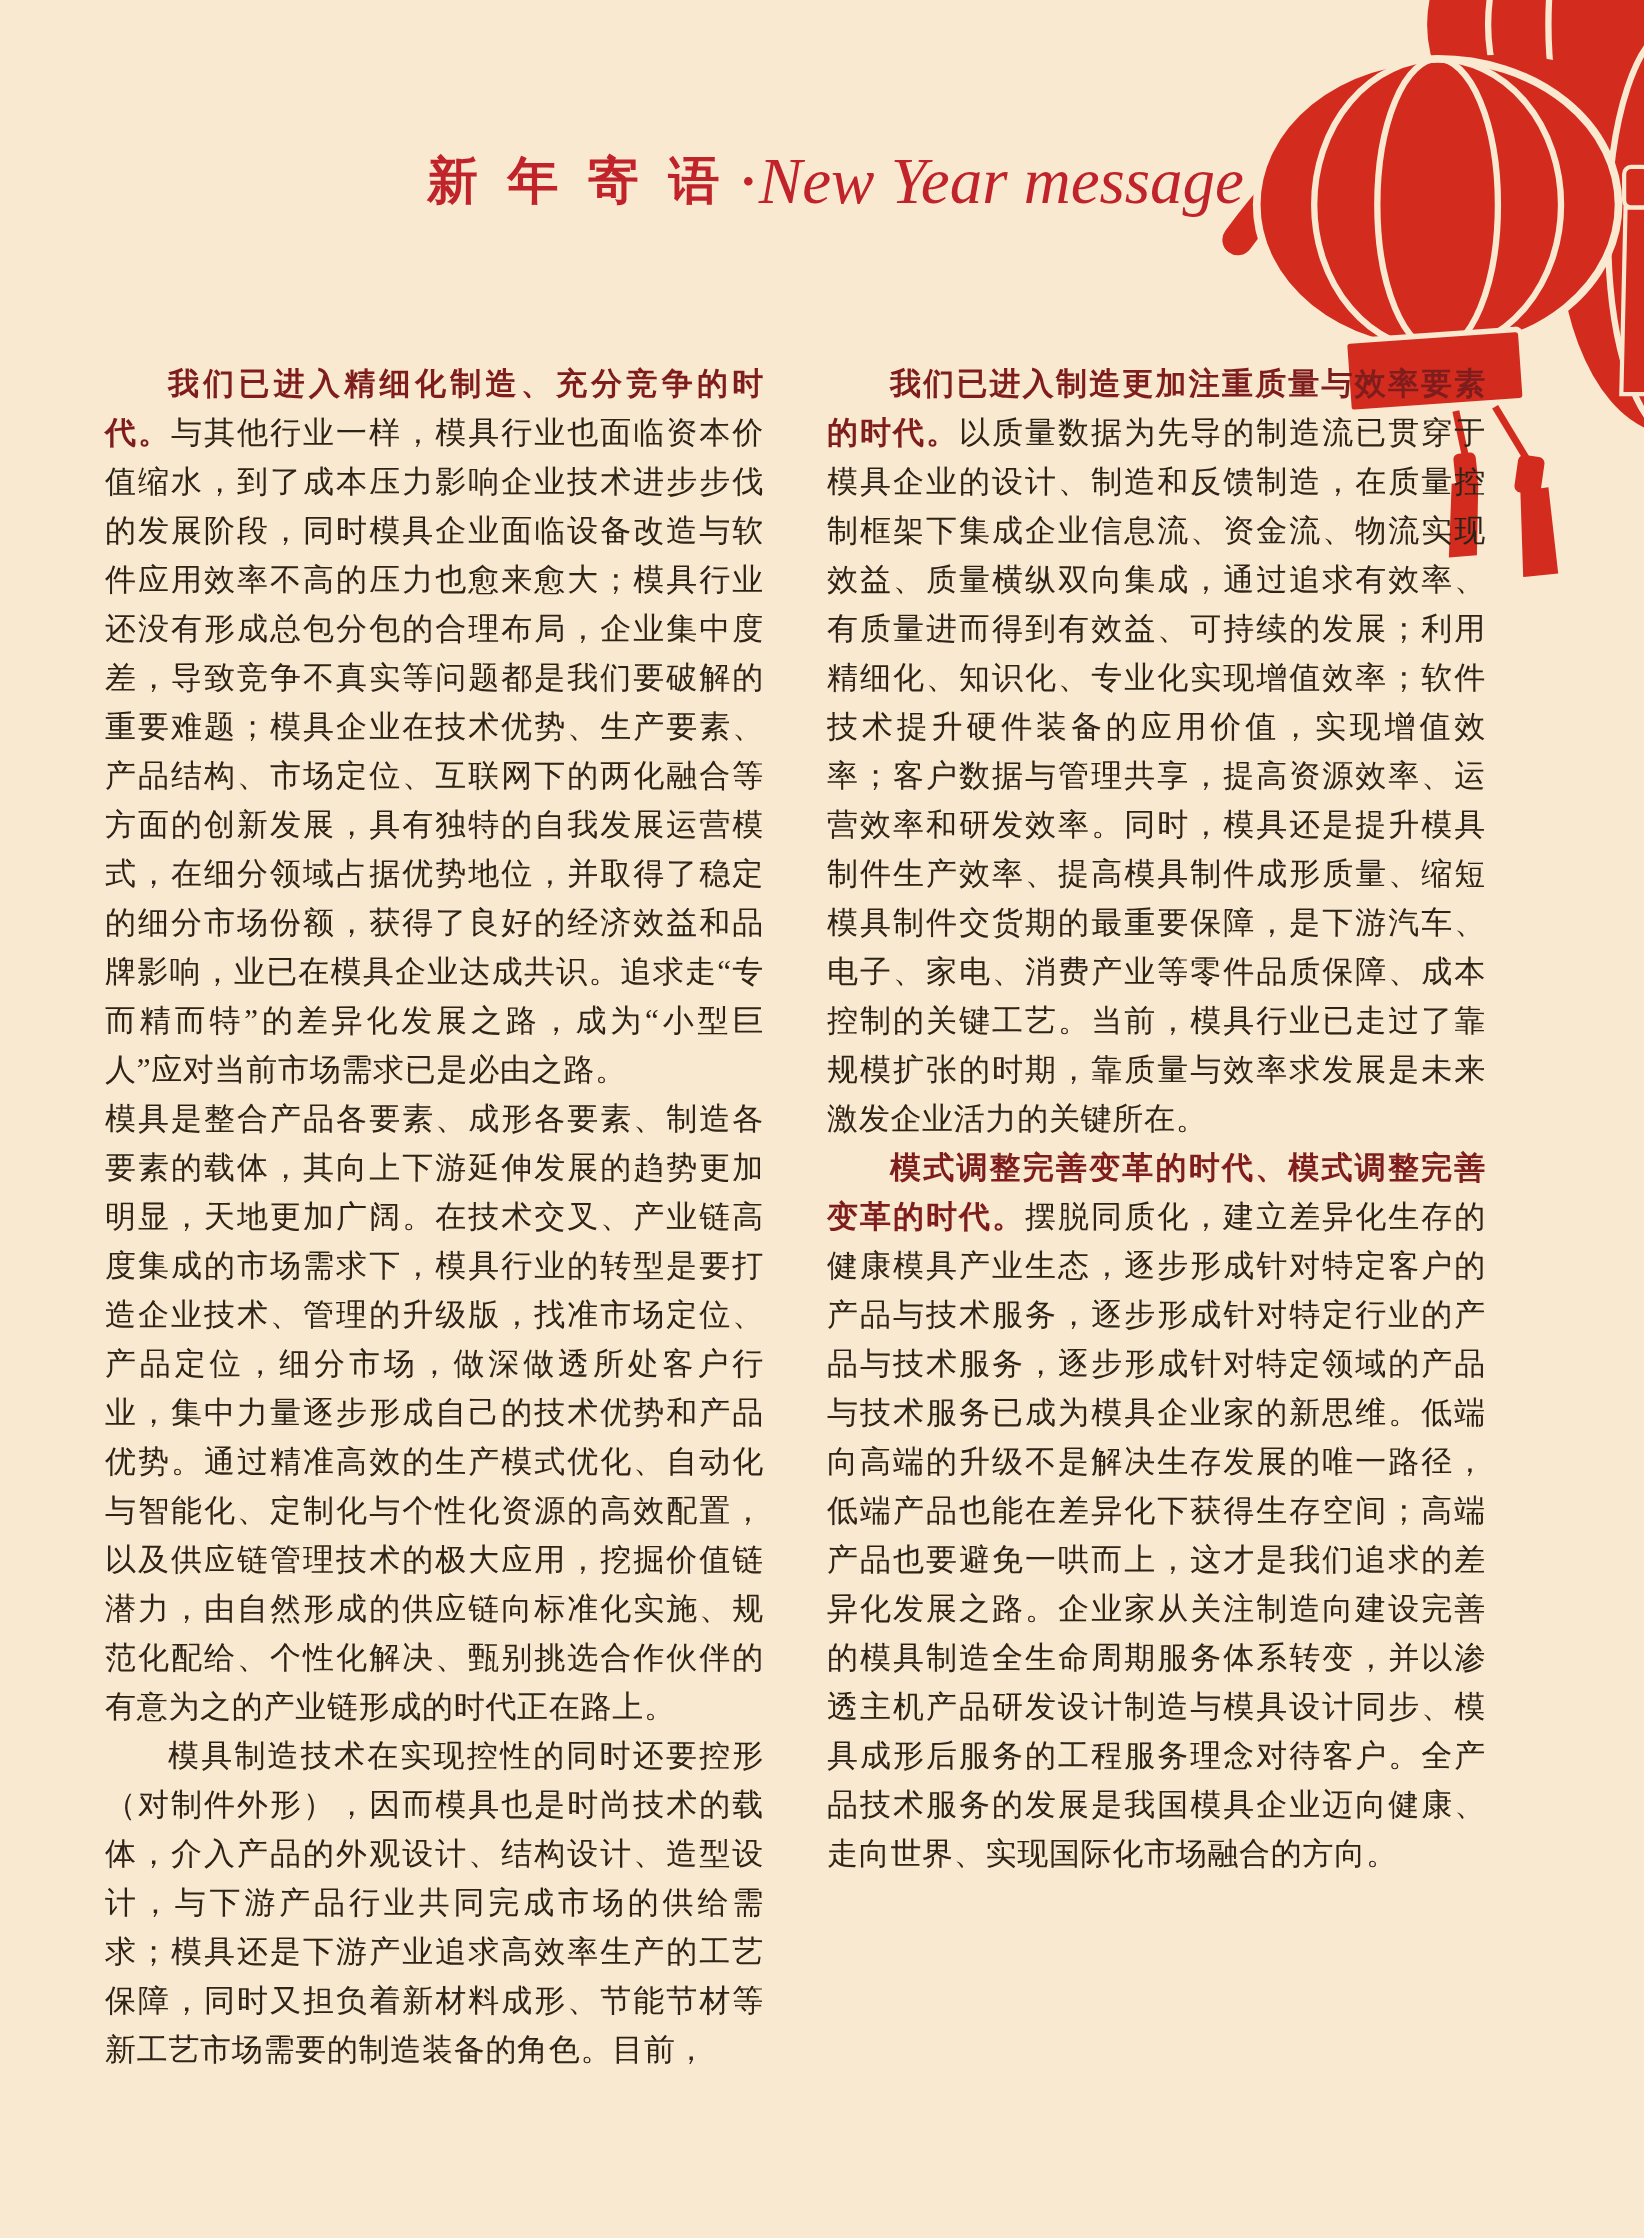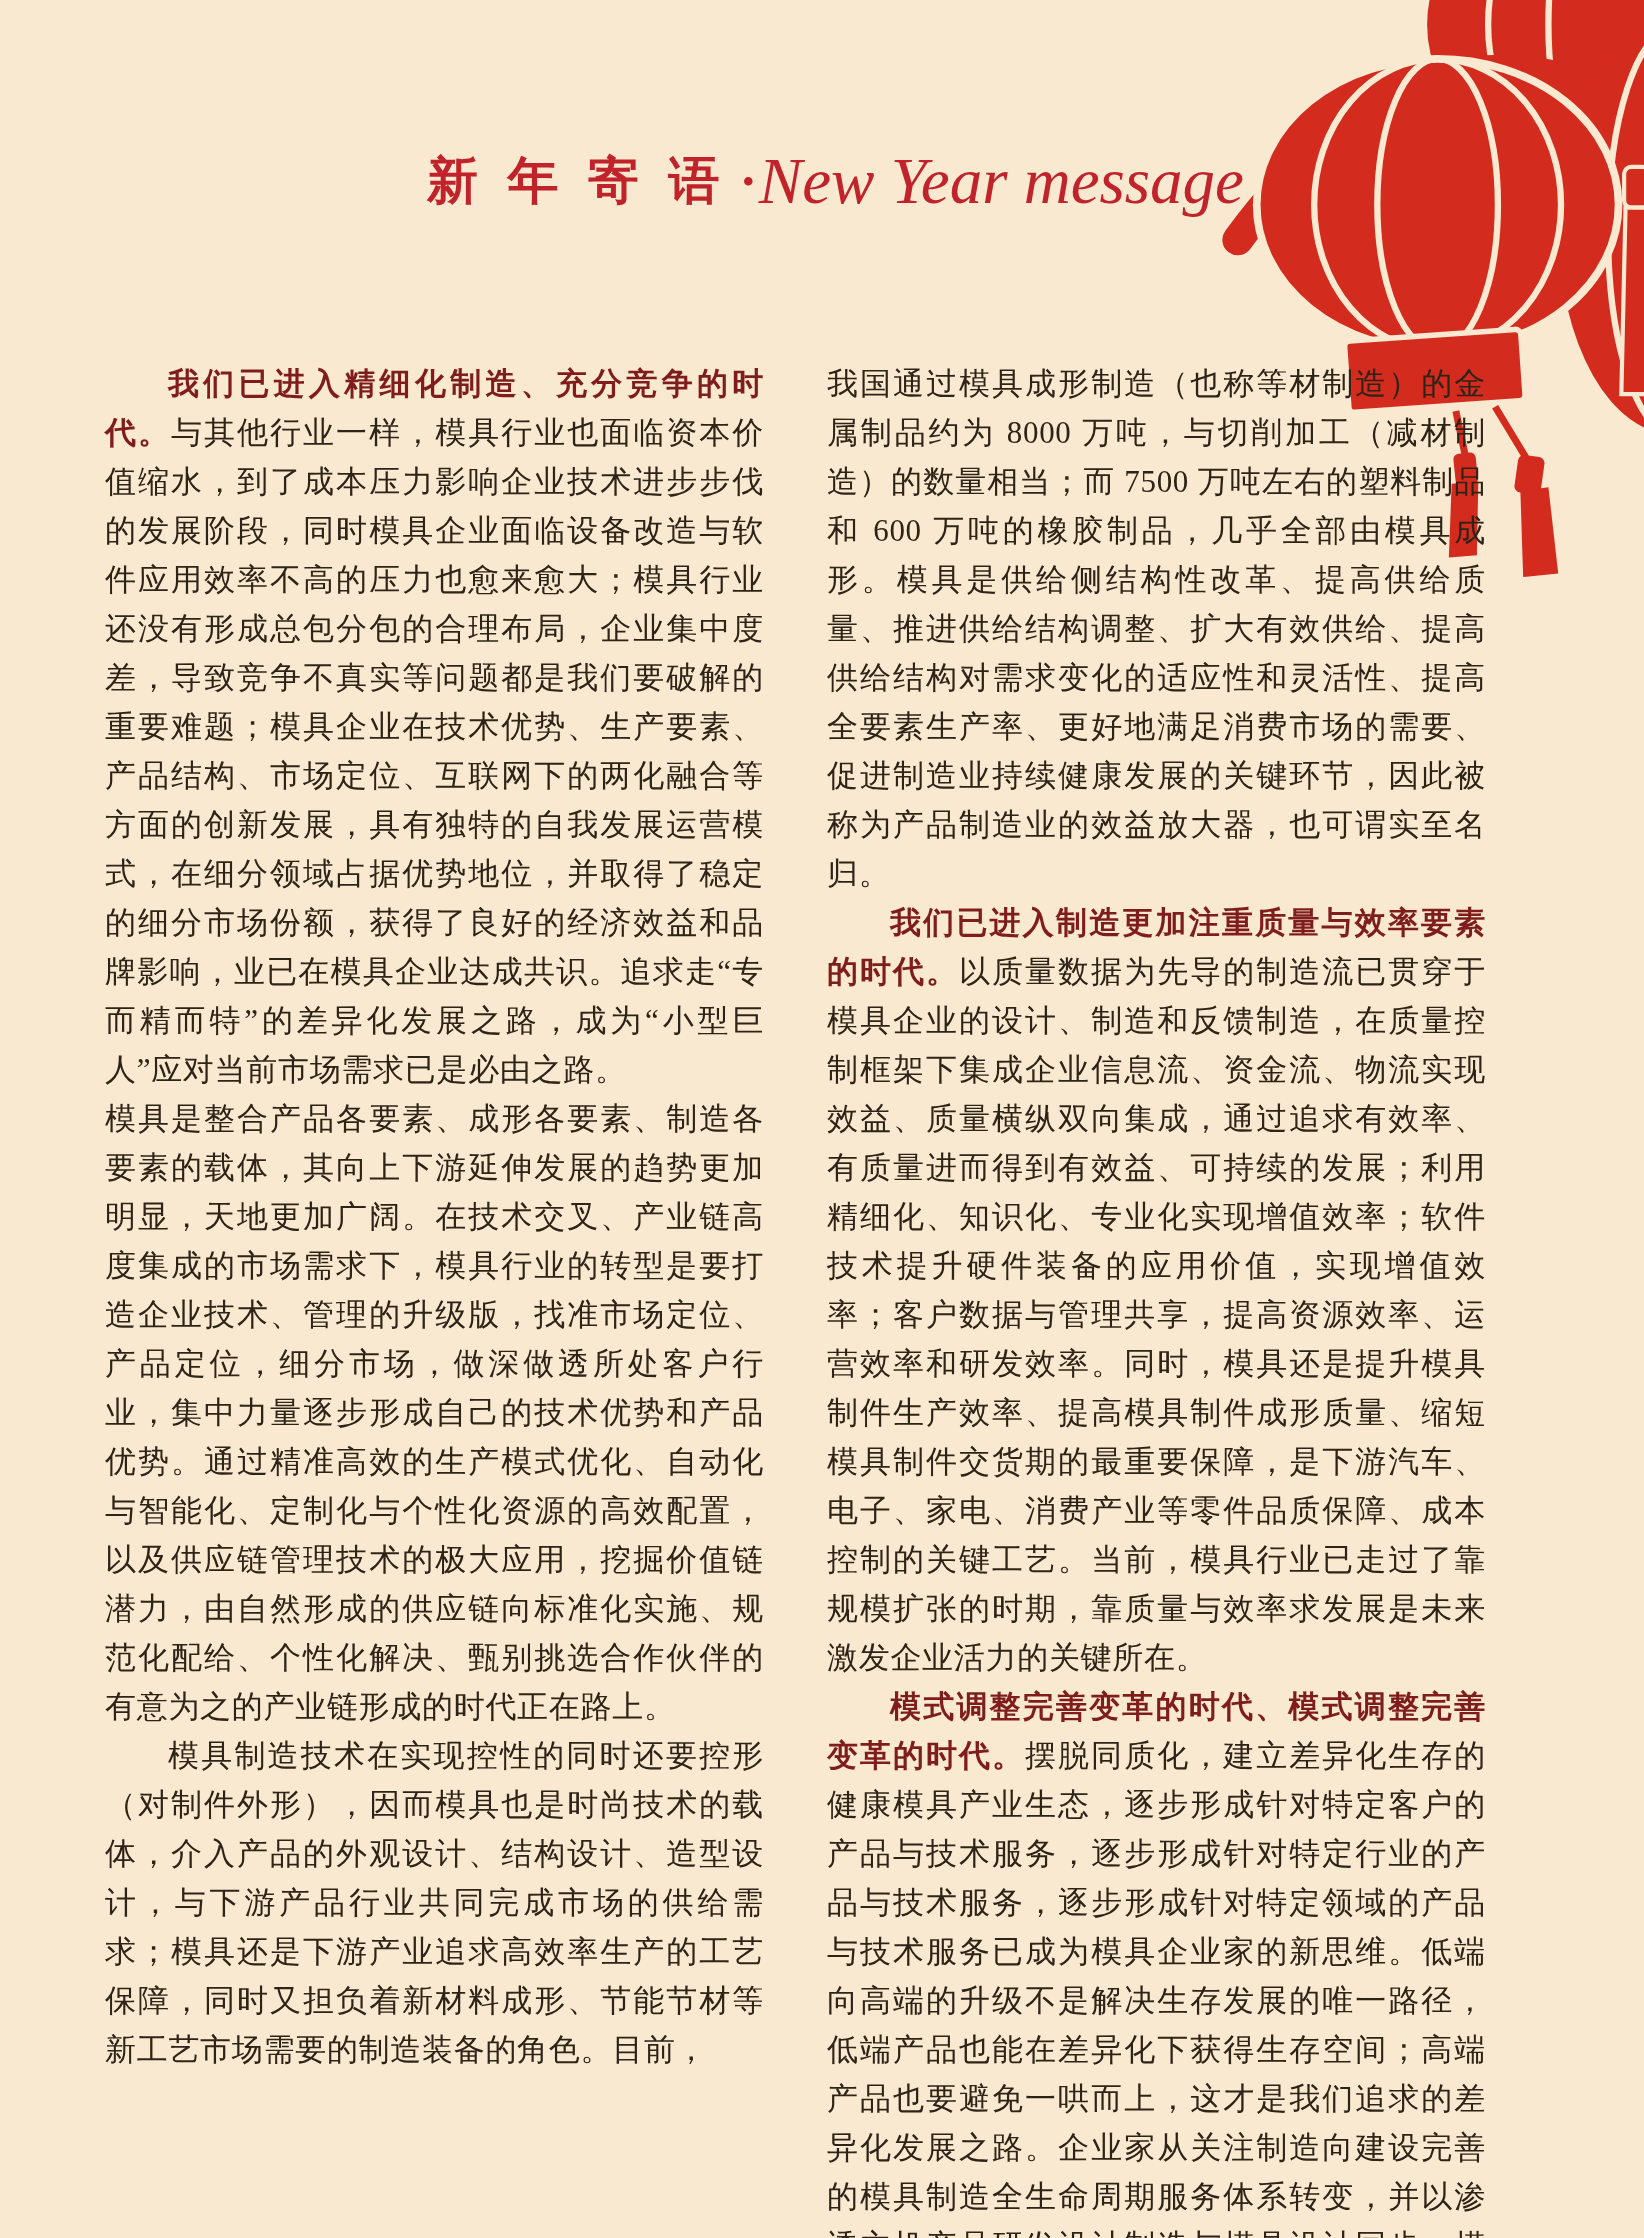--- a/index.html
+++ b/index.html
@@ -124,18 +124,17 @@
   <span class="title-cn">新年寄语</span><span class="title-dot">•</span><span class="title-en">New Year message</span>
 </div>
 
 <div class="columns">
   <div class="col">
       <p class="para indent"><span class="lead">我们已进入精细化制造、充分竞争的时代。</span><span class="plain">与其他行业一样，模具行业也面临资本价值缩水，到了成本压力影响企业技术进步步伐的发展阶段，同时模具企业面临设备改造与软件应用效率不高的压力也愈来愈大；模具行业还没有形成总包分包的合理布局，企业集中度差，导致竞争不真实等问题都是我们要破解的重要难题；模具企业在技术优势、生产要素、产品结构、市场定位、互联网下的两化融合等方面的创新发展，具有独特的自我发展运营模式，在细分领域占据优势地位，并取得了稳定的细分市场份额，获得了良好的经济效益和品牌影响，业已在模具企业达成共识。追求走“专而精而特”的差异化发展之路，成为“小型巨人”应对当前市场需求已是必由之路。</span></p>
       <p class="para"><span class="plain">模具是整合产品各要素、成形各要素、制造各要素的载体，其向上下游延伸发展的趋势更加明显，天地更加广阔。在技术交叉、产业链高度集成的市场需求下，模具行业的转型是要打造企业技术、管理的升级版，找准市场定位、产品定位，细分市场，做深做透所处客户行业，集中力量逐步形成自己的技术优势和产品优势。通过精准高效的生产模式优化、自动化与智能化、定制化与个性化资源的高效配置，以及供应链管理技术的极大应用，挖掘价值链潜力，由自然形成的供应链向标准化实施、规范化配给、个性化解决、甄别挑选合作伙伴的有意为之的产业链形成的时代正在路上。</span></p>
       <p class="para indent"><span class="plain">模具制造技术在实现控性的同时还要控形（对制件外形），因而模具也是时尚技术的载体，介入产品的外观设计、结构设计、造型设计，与下游产品行业共同完成市场的供给需求；模具还是下游产业追求高效率生产的工艺保障，同时又担负着新材料成形、节能节材等新工艺市场需要的制造装备的角色。目前，</span></p>
     </div>
   <div class="col">
-      <p class="para"><span class="plain">我国通过模具成形制造（也称等材制造）的金属制品约为 8000 万吨，与切削加工（减材制造）的数量相当；而 7500 万吨左右的塑料制品和 600 万吨的橡胶制品，几乎全部由模具成形。模具是供给侧结构性改革、提高供给质量、推进供给结构调整、扩大有效供给、提高供给结构对需求变化的适应性和灵活性、提高全要素生产率、更好地满足消费市场的需要、促进制造业持续健康发展的关键环节，因此被称为产品制造业的效益放大器，也可谓实至名归。</span></p>
       <p class="para indent"><span class="lead">我们已进入制造更加注重质量与效率要素的时代。</span><span class="plain">以质量数据为先导的制造流已贯穿于模具企业的设计、制造和反馈制造，在质量控制框架下集成企业信息流、资金流、物流实现效益、质量横纵双向集成，通过追求有效率、有质量进而得到有效益、可持续的发展；利用精细化、知识化、专业化实现增值效率；软件技术提升硬件装备的应用价值，实现增值效率；客户数据与管理共享，提高资源效率、运营效率和研发效率。同时，模具还是提升模具制件生产效率、提高模具制件成形质量、缩短模具制件交货期的最重要保障，是下游汽车、电子、家电、消费产业等零件品质保障、成本控制的关键工艺。当前，模具行业已走过了靠规模扩张的时期，靠质量与效率求发展是未来激发企业活力的关键所在。</span></p>
       <p class="para indent"><span class="lead">模式调整完善变革的时代、模式调整完善变革的时代。</span><span class="plain">摆脱同质化，建立差异化生存的健康模具产业生态，逐步形成针对特定客户的产品与技术服务，逐步形成针对特定行业的产品与技术服务，逐步形成针对特定领域的产品与技术服务已成为模具企业家的新思维。低端向高端的升级不是解决生存发展的唯一路径，低端产品也能在差异化下获得生存空间；高端产品也要避免一哄而上，这才是我们追求的差异化发展之路。企业家从关注制造向建设完善的模具制造全生命周期服务体系转变，并以渗透主机产品研发设计制造与模具设计同步、模具成形后服务的工程服务理念对待客户。全产品技术服务的发展是我国模具企业迈向健康、走向世界、实现国际化市场融合的方向。</span></p>
     </div>
 </div>
 
 
 </body></html>

